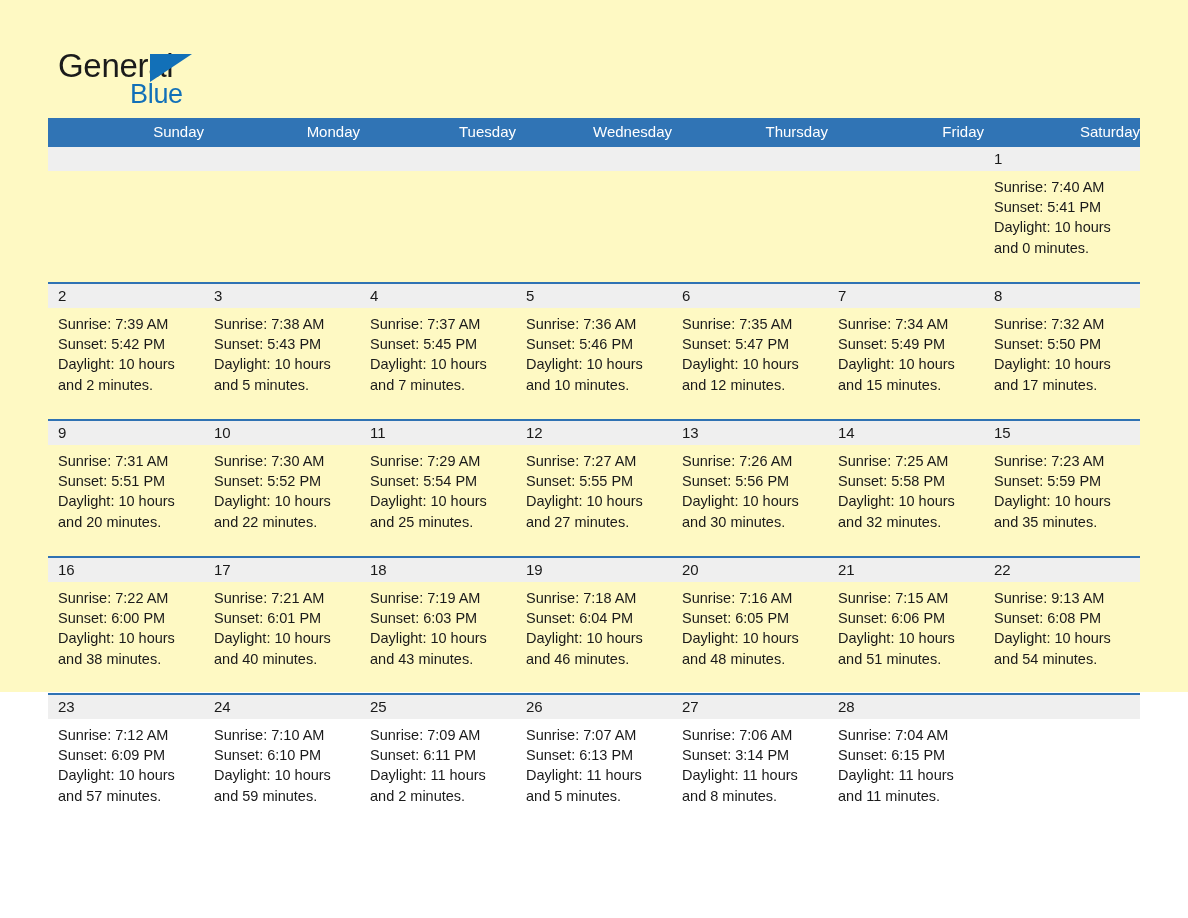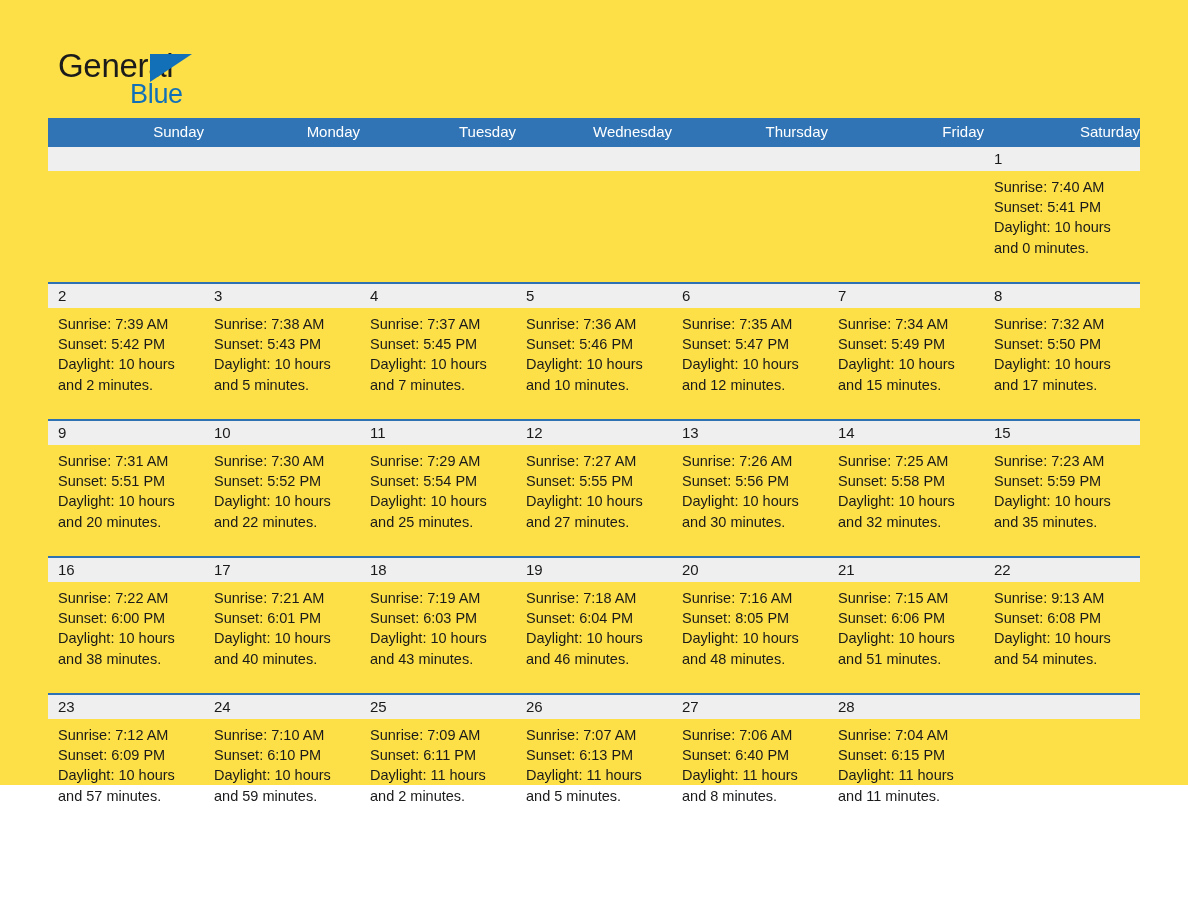--- a/index.html
+++ b/index.html
@@ -8,22 +8,22 @@
     width: 1188px;
     height: 918px;
     background: #ffffff;
     font-family: "Liberation Sans", sans-serif;
     -webkit-font-smoothing: antialiased;
   }
 
   .page {
     position: relative;
     width: 1188px;
-    height: 785px;
-    background: #fde047;
+    height: 692px;
+    background: #fef9c3;
     padding: 0;
   }
 
   
   .header {
     position: relative;
     height: 118px;
     margin: 0 48px 0 58px;
   }
 
@@ -392,21 +392,21 @@
                 <div>Sunset: 6:04 PM</div>
                 <div class="wrap">Daylight: 10 hours and 46 minutes.</div>
               </div>
             </div>
           </td>
           <td>
             <div class="daycell">
               <div class="daynum-band">20</div>
               <div class="day-details">
                 <div>Sunrise: 7:16 AM</div>
-                <div>Sunset: 8:05 PM</div>
+                <div>Sunset: 6:05 PM</div>
                 <div class="wrap">Daylight: 10 hours and 48 minutes.</div>
               </div>
             </div>
           </td>
           <td>
             <div class="daycell">
               <div class="daynum-band">21</div>
               <div class="day-details">
                 <div>Sunrise: 7:15 AM</div>
                 <div>Sunset: 6:06 PM</div>
@@ -464,21 +464,21 @@
                 <div>Sunset: 6:13 PM</div>
                 <div class="wrap">Daylight: 11 hours and 5 minutes.</div>
               </div>
             </div>
           </td>
           <td>
             <div class="daycell">
               <div class="daynum-band">27</div>
               <div class="day-details">
                 <div>Sunrise: 7:06 AM</div>
-                <div>Sunset: 6:40 PM</div>
+                <div>Sunset: 3:14 PM</div>
                 <div class="wrap">Daylight: 11 hours and 8 minutes.</div>
               </div>
             </div>
           </td>
           <td>
             <div class="daycell">
               <div class="daynum-band">28</div>
               <div class="day-details">
                 <div>Sunrise: 7:04 AM</div>
                 <div>Sunset: 6:15 PM</div>

